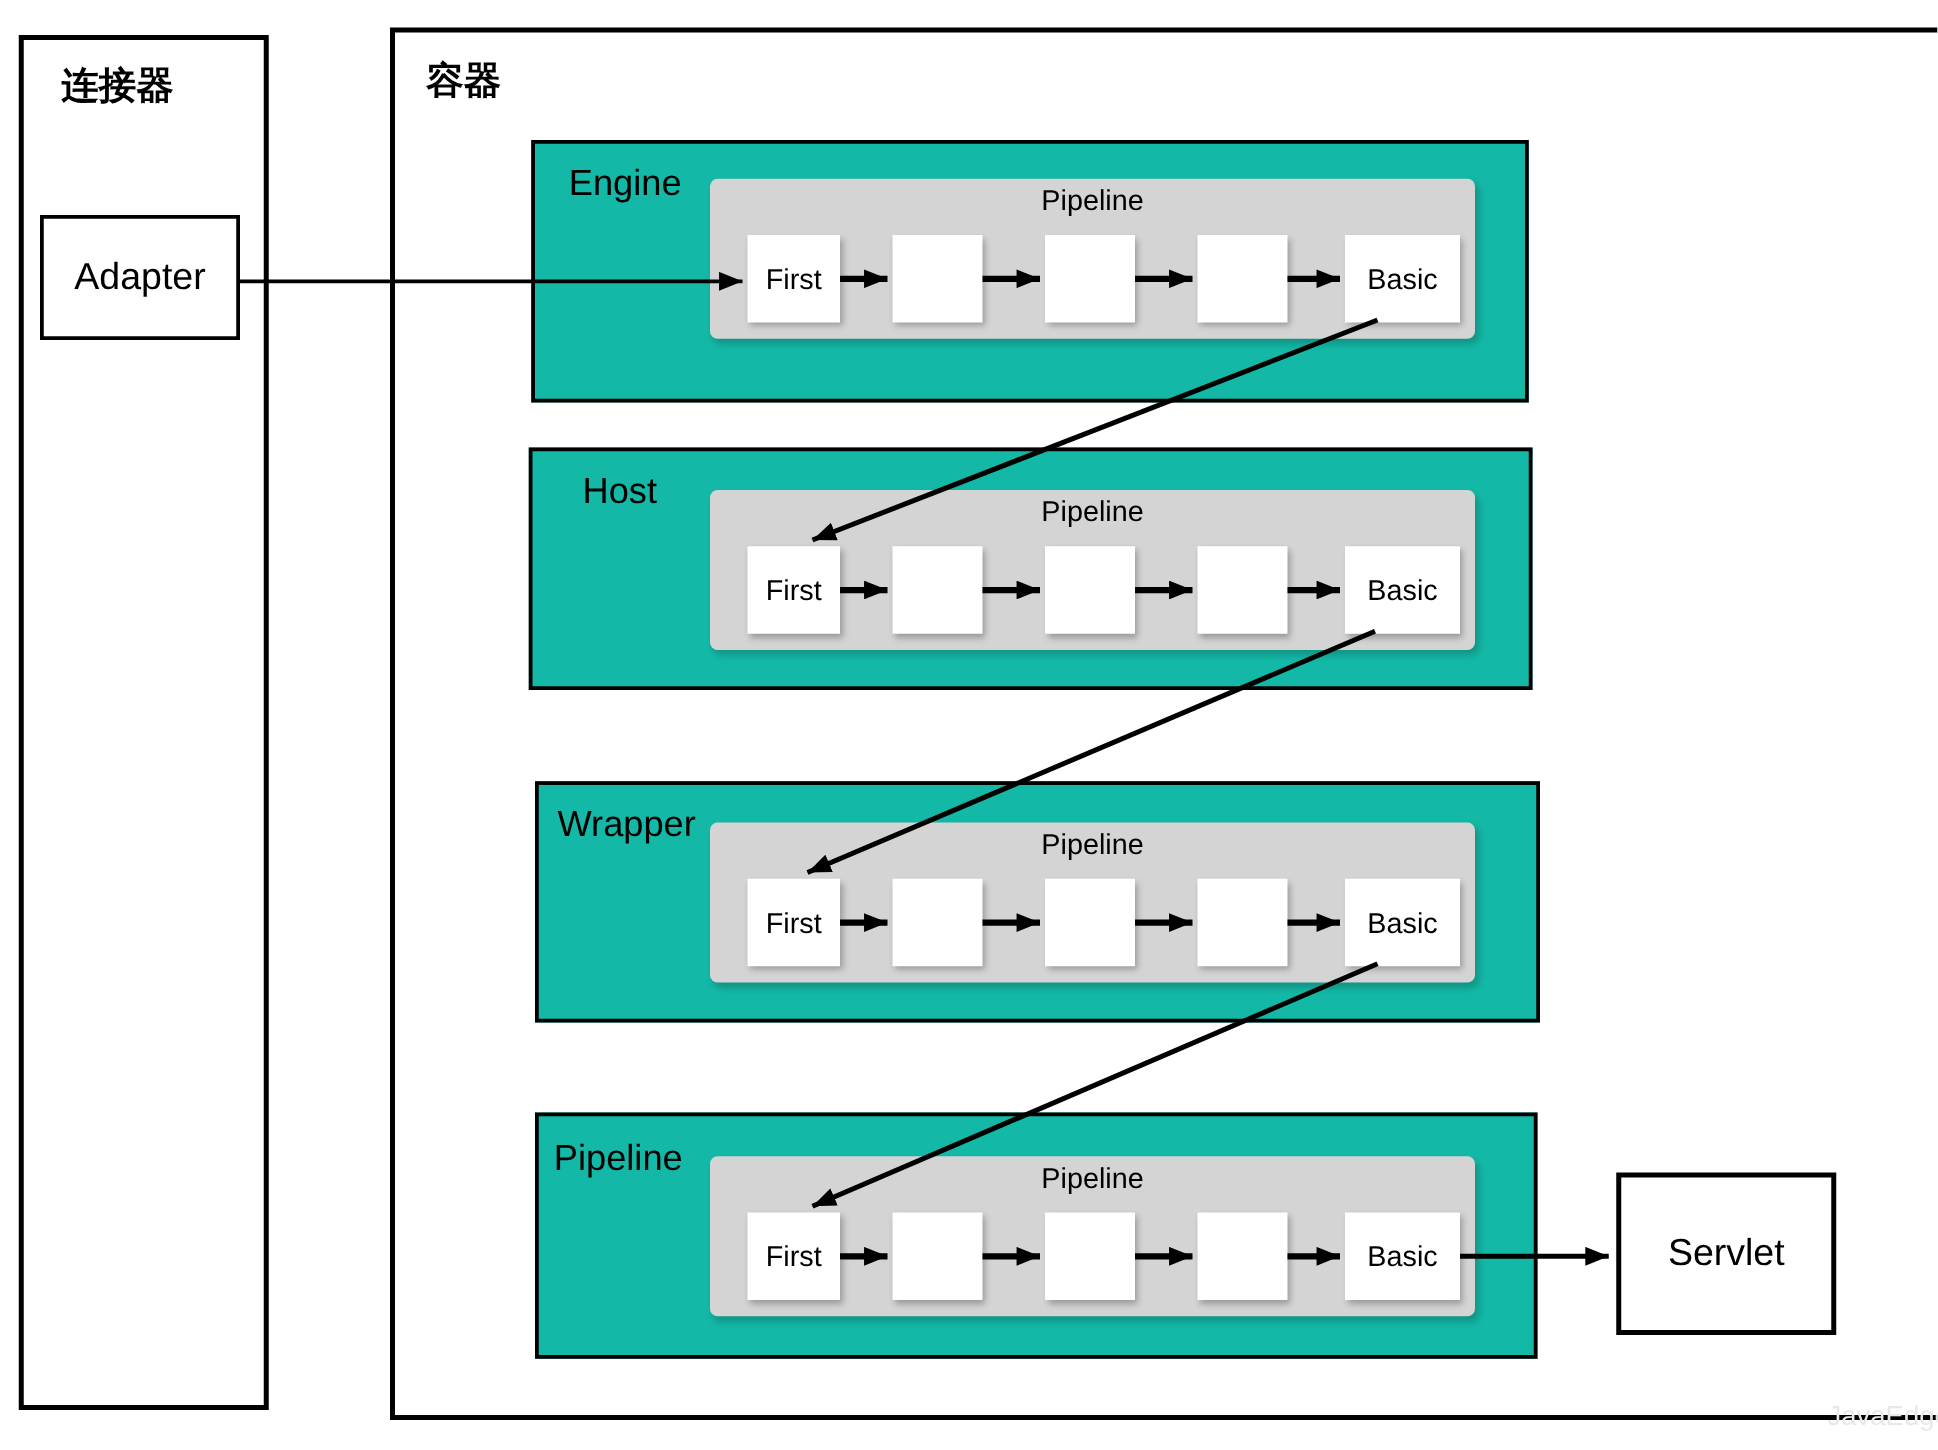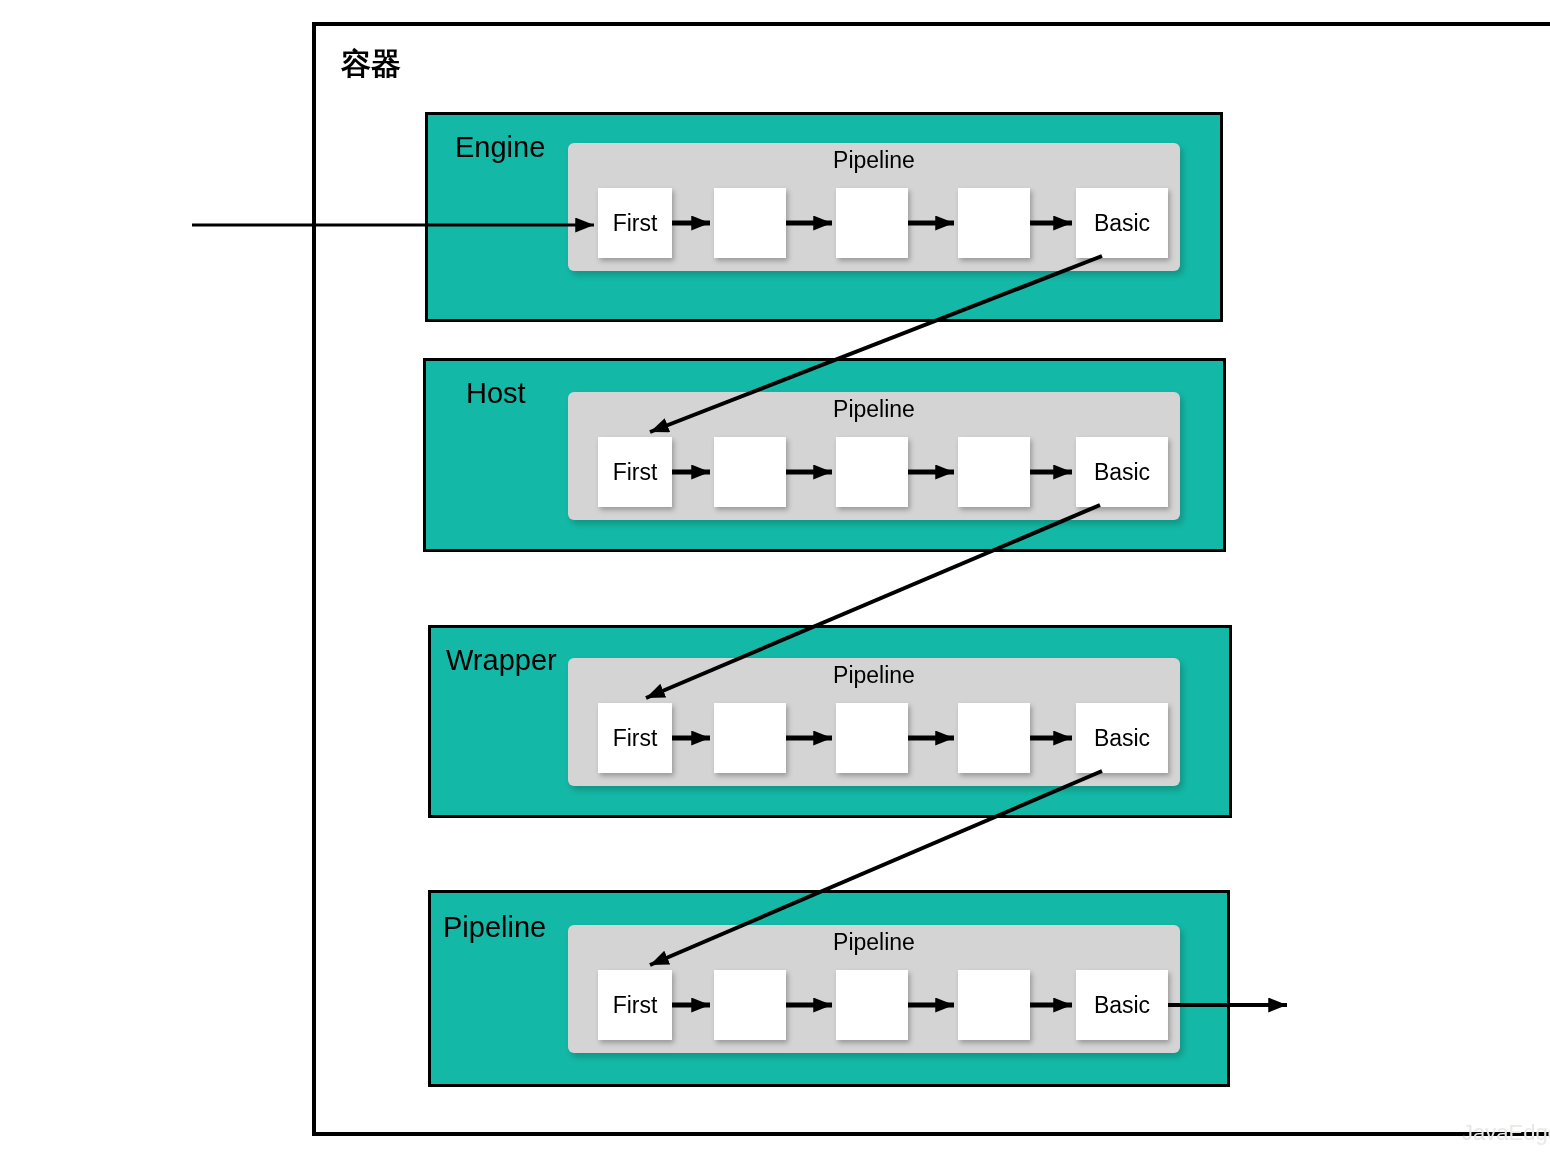--- a/index.html
+++ b/index.html
@@ -53,20 +53,26 @@
   .watermark{position:absolute;left:1462px;top:1120px;font-size:22px;color:#e8e8e6;z-index:30;}
 
   .arrows{position:absolute;left:0;top:0;width:1550px;height:1160px;z-index:20;pointer-events:none;}
   .arrows line{stroke:#000;}
 </style>
 </head>
 <body>
 
 <div class="canvas">
 
+  <div class="outline connector-box">
+    <div class="connector-label">连接器</div>
+  </div>
+  <div class="outline adapter-box">
+    <span>Adapter</span>
+  </div>
 
   <div class="outline container-box">
     <div class="container-label">容器</div>
   </div>
 
   <div class="level level-engine">
     <div class="level-label">Engine</div>
     <div class="pipeline">
       <div class="pipeline-label">Pipeline</div>
       <div class="valve v-first">
@@ -122,20 +128,23 @@
         </div>
       <div class="valve v-b1"></div>
       <div class="valve v-b2"></div>
       <div class="valve v-b3"></div>
       <div class="valve v-basic">
           <span>Basic</span>
         </div>
     </div>
   </div>
 
+  <div class="outline servlet-box">
+    <span>Servlet</span>
+  </div>
 
   <div class="watermark">JavaEdge</div>
 
   <svg class="arrows" viewBox="0 0 1550 1160" xmlns="http://www.w3.org/2000/svg">
     <defs>
       <marker id="ah" viewBox="0 0 10 8" refX="10" refY="4" markerWidth="19" markerHeight="15" orient="auto" markerUnits="userSpaceOnUse">
         <path d="M0,0 L10,4 L0,8 z" fill="#000"></path>
       </marker>
     </defs>
 

